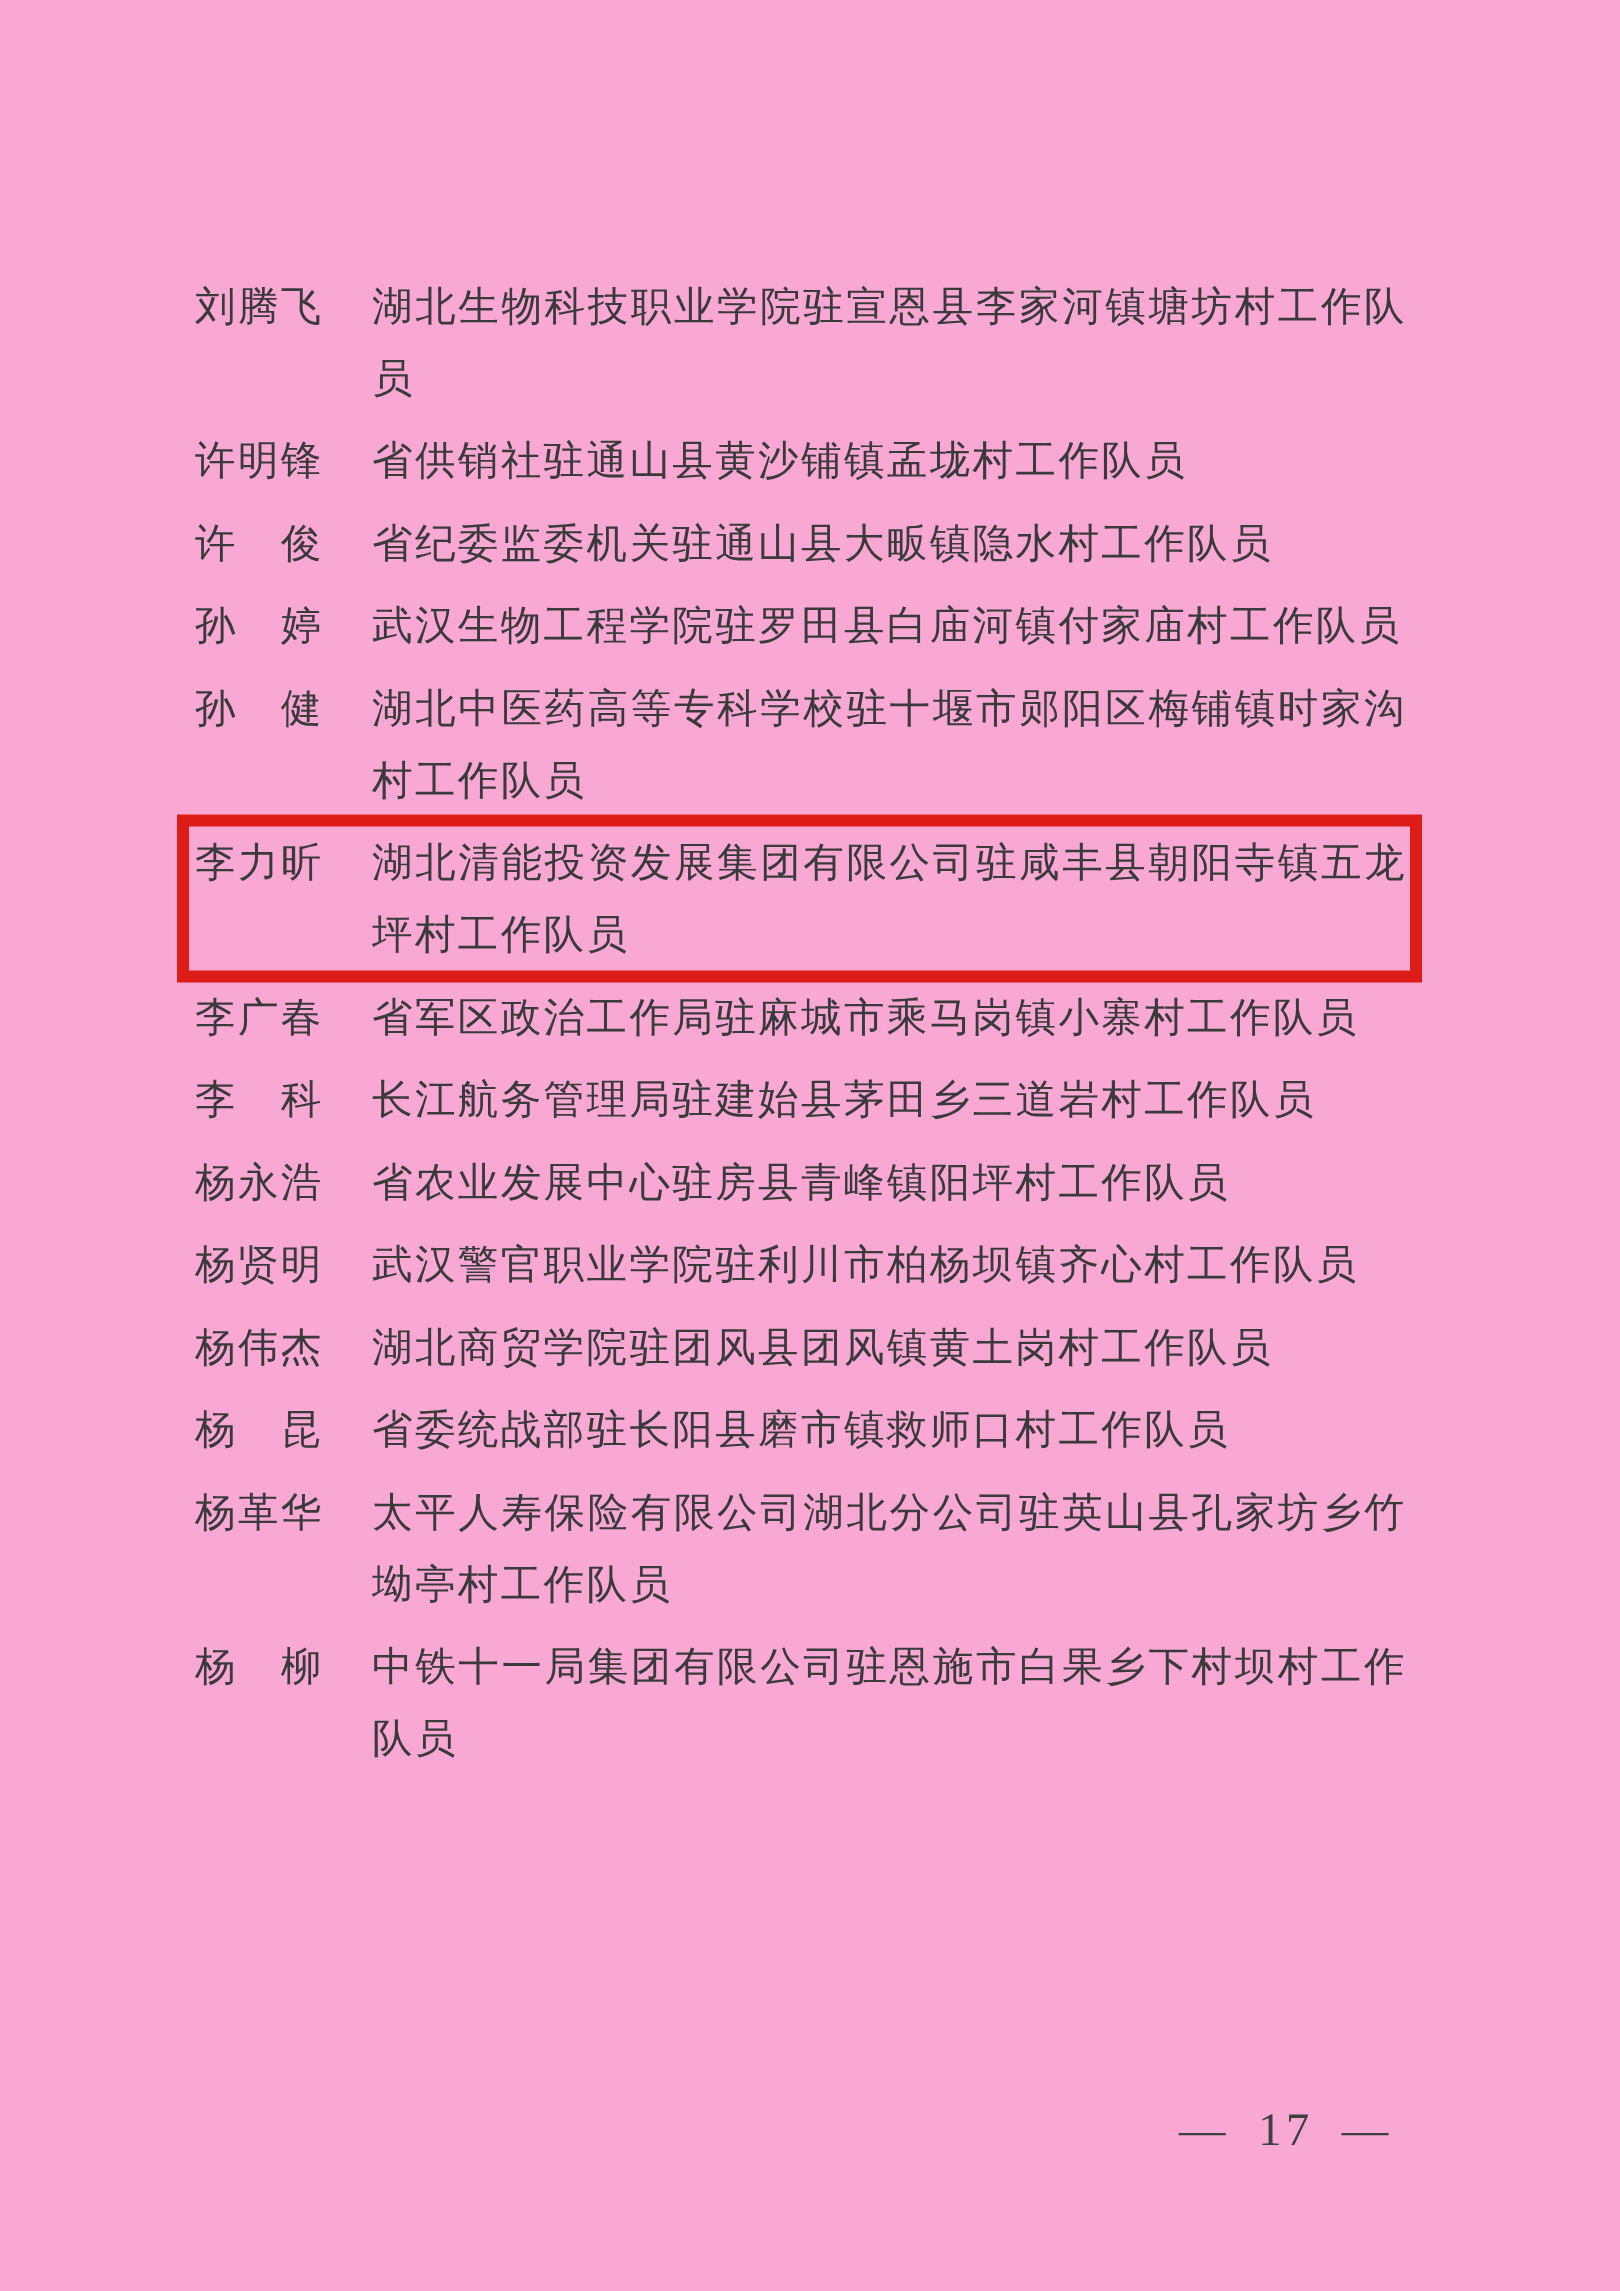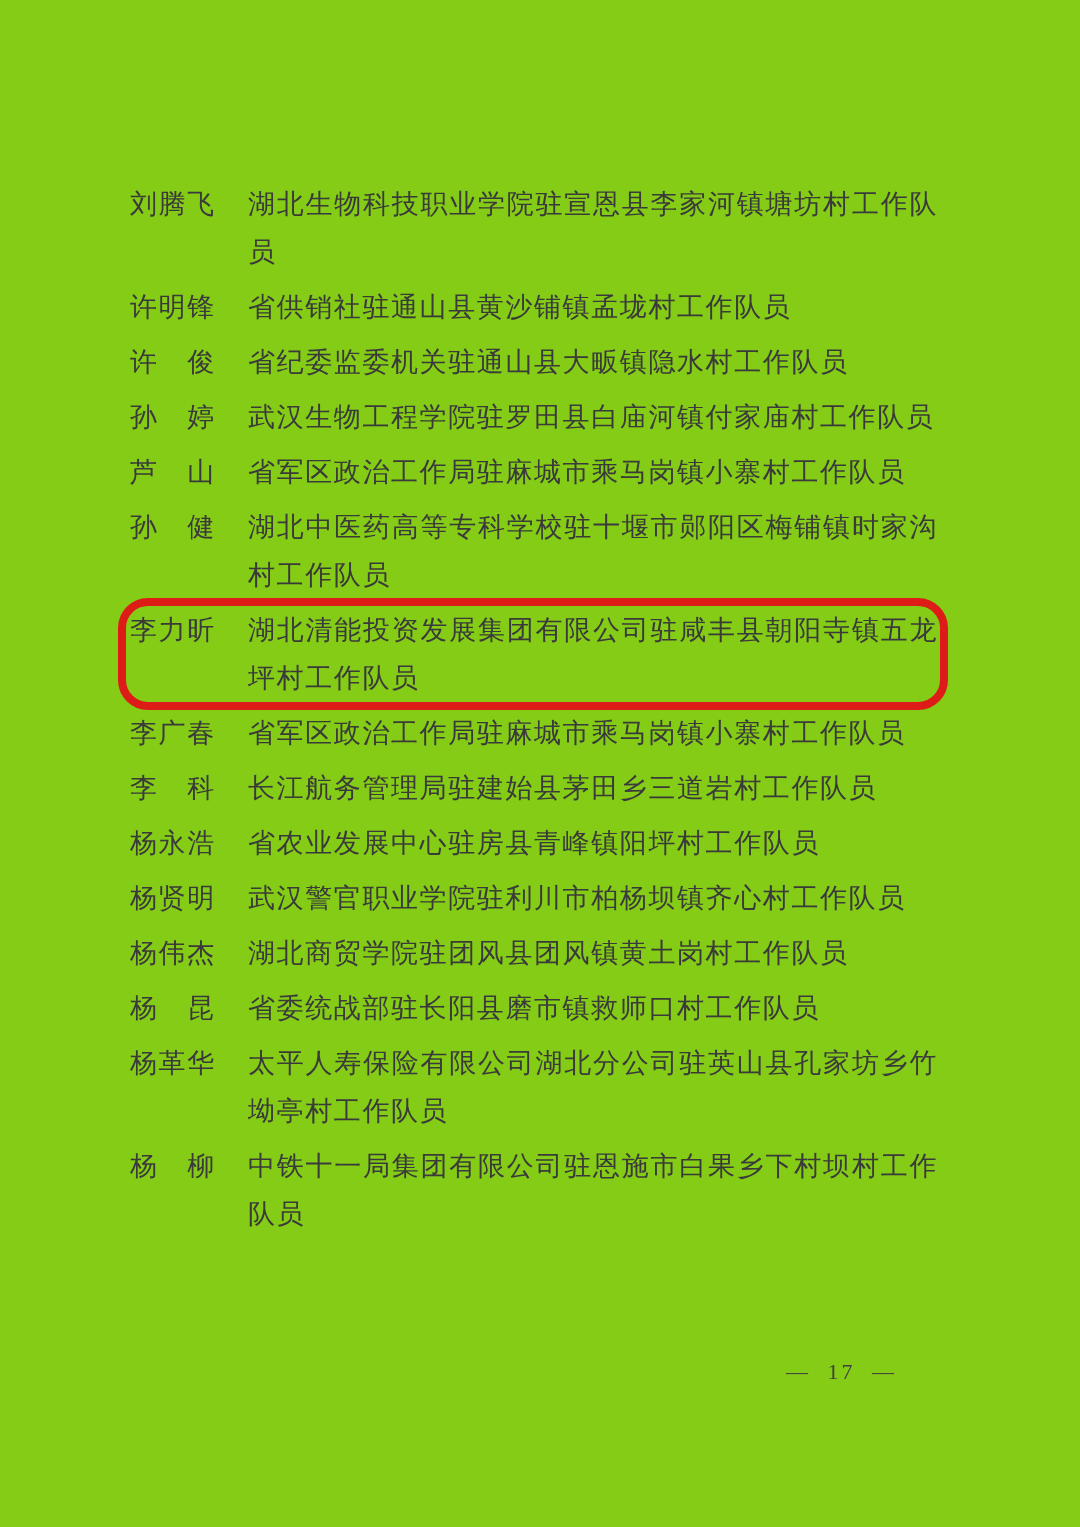--- a/index.html
+++ b/index.html
@@ -36,34 +36,34 @@
     flex: 0 0 690px;
     text-align: justify;
   }
   .entry.highlighted {
     border: 8px solid #de1c17;
     margin: -8px 0 -1px -12px;
     padding: 0 2px 0 4px;
   }
   .page-number {
     position: absolute;
-    top: 1352px;
+    top: 1400px;
     left: 786px;
-    font-size: 22px;
+    font-size: 31px;
     line-height: 40px;
     letter-spacing: 3px;
     word-spacing: 8px;
     color: #404040;
     white-space: nowrap;
   }
 </style>
 </head>
 <body>
 
-<div class="page" style="background: #84cc16; color: rgb(58, 58, 58);">
+<div class="page" style="background: #f9a8d4; color: rgb(58, 58, 58);">
   <div class="content" id="entries-list">
   <div class="entry">
     <div class="name">刘腾飞</div>
     <div class="desc">湖北生物科技职业学院驻宣恩县李家河镇塘坊村工作队员</div>
   </div>
 
   <div class="entry">
     <div class="name">许明锋</div>
     <div class="desc">省供销社驻通山县黄沙铺镇孟垅村工作队员</div>
   </div>
@@ -71,31 +71,27 @@
   <div class="entry">
     <div class="name">许　俊</div>
     <div class="desc">省纪委监委机关驻通山县大畈镇隐水村工作队员</div>
   </div>
 
   <div class="entry">
     <div class="name">孙　婷</div>
     <div class="desc">武汉生物工程学院驻罗田县白庙河镇付家庙村工作队员</div>
   </div>
 
-  <div class="entry">
-    <div class="name">芦　山</div>
-    <div class="desc">省军区政治工作局驻麻城市乘马岗镇小寨村工作队员</div>
-  </div>
 
   <div class="entry">
     <div class="name">孙　健</div>
     <div class="desc">湖北中医药高等专科学校驻十堰市郧阳区梅铺镇时家沟村工作队员</div>
   </div>
 
-  <div class="entry highlighted" style="border-color: rgb(222, 28, 23); border-radius: 30px;">
+  <div class="entry highlighted" style="border-color: rgb(222, 28, 23);">
     <div class="name">李力昕</div>
     <div class="desc">湖北清能投资发展集团有限公司驻咸丰县朝阳寺镇五龙坪村工作队员</div>
   </div>
 
   <div class="entry">
     <div class="name">李广春</div>
     <div class="desc">省军区政治工作局驻麻城市乘马岗镇小寨村工作队员</div>
   </div>
 
 

